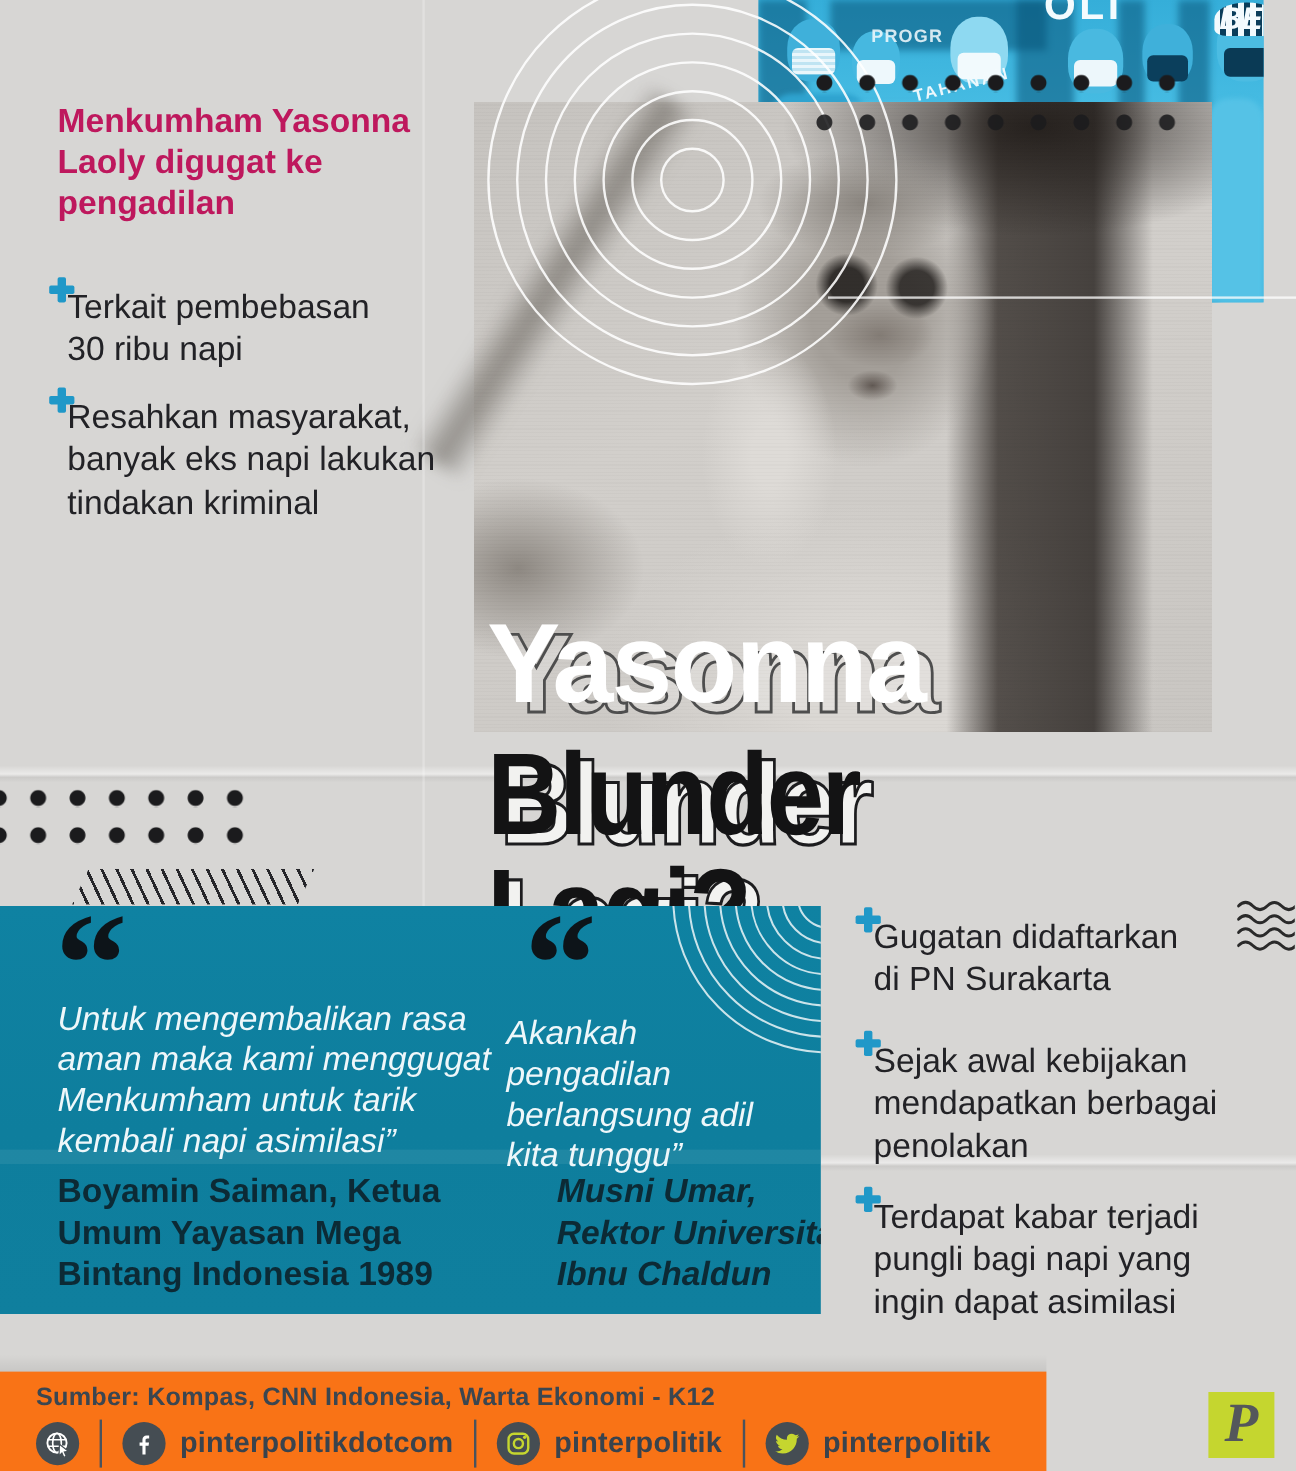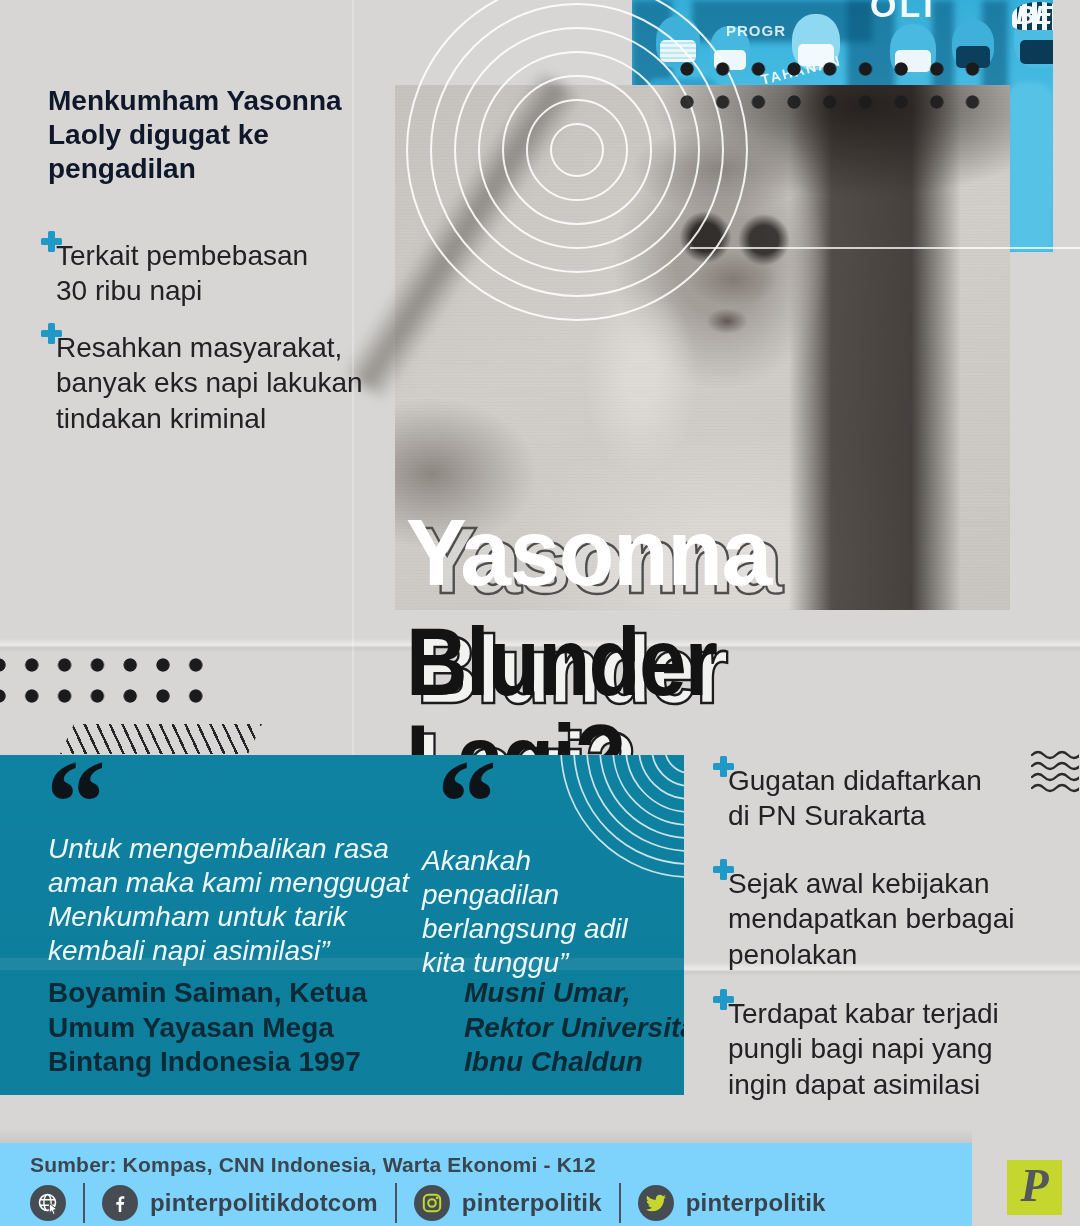--- a/index.html
+++ b/index.html
@@ -58,21 +58,21 @@
 
   .hatch{position:absolute;left:60px;top:724px;width:202px;height:30px;
      background:repeating-linear-gradient(115deg,#26262a 0 2.4px,rgba(0,0,0,0) 2.4px 11.4px);
      clip-path:polygon(14px 100%,100% 100%,calc(100% - 14px) 0,0 0);
      transform:scaleX(-1);}
   .waves{position:absolute;left:1031px;top:749px;}
 
   
   .pre{white-space:pre-line;}
   .headline{position:absolute;left:48px;top:84px;width:330px;font-size:28px;line-height:1.22;
-     font-weight:bold;color:#0f172a;}
+     font-weight:bold;color:#be185d;}
   .bullet{position:absolute;font-size:28px;line-height:1.26;color:#222226;}
   .bullet .plus{position:absolute;left:-15px;top:-7px;width:21px;height:21px;}
   .plus::before,.plus::after{content:"";position:absolute;background:#2098c8;border-radius:1.5px;}
   .plus::before{left:7px;top:0;width:7px;height:21px;}
   .plus::after{left:0;top:7px;width:21px;height:7px;}
   .b-l1{left:56px;top:238px;width:330px;}
   .b-l2{left:56px;top:330px;width:335px;}
   .b-l3{left:56px;top:458px;width:335px;}
   .b-r1{left:728px;top:763px;width:310px;}
   .b-r2{left:728px;top:866px;width:310px;}
@@ -93,21 +93,21 @@
   .qmark{position:absolute;top:-12px;font-size:120px;line-height:1;font-weight:bold;color:#0d1419;
      font-family:"Liberation Serif",serif;}
   .q1 .qmark{left:46px;} .q2 .qmark{left:437px;}
   .qtext{position:absolute;top:77px;font-size:28px;font-style:italic;line-height:1.21;color:#eef7fa;}
   .q1 .qtext{left:48px;width:380px;} .q2 .qtext{left:422px;width:250px;margin-top:12px;}
   .qattr{position:absolute;top:221px;font-size:28px;font-weight:bold;line-height:1.24;color:#0c2a35;}
   .q1 .qattr{left:48px;width:360px;} .q2 .qattr{left:464px;width:260px;font-style:italic;}
   .rings-small{position:absolute;left:540px;top:-157px;pointer-events:none;}
 
   
-  .footer{position:absolute;left:0;top:1143px;width:972px;height:83px;background:#7dd3fc;}
+  .footer{position:absolute;left:0;top:1143px;width:872px;height:83px;background:#f97316;}
   .footer-shadow{position:absolute;left:0;top:-14px;width:100%;height:14px;
      background:linear-gradient(180deg,rgba(0,0,0,0),rgba(0,0,0,.07));}
   .source{position:absolute;left:30px;top:10px;font-size:21px;font-weight:bold;
      letter-spacing:.2px;color:#3b4650;}
   .social{position:absolute;left:30px;top:40px;display:flex;align-items:center;gap:17px;}
   .s-item{display:flex;align-items:center;gap:12px;}
   .icircle{width:36px;height:36px;border-radius:50%;background:#454d53;display:flex;
      align-items:center;justify-content:center;flex:0 0 auto;}
   .slabel{font-size:24px;font-weight:bold;color:#39434d;letter-spacing:.2px;}
   .sdiv{width:2px;height:40px;background:#49535d;}
@@ -243,21 +243,21 @@
     <div class="qb-band"></div>
 
     <div class="q1">
       <div class="qmark">“</div>
       <div class="qtext pre">Untuk mengembalikan rasa
 aman maka kami menggugat
 Menkumham untuk tarik
 kembali napi asimilasi”</div>
       <div class="qattr pre">Boyamin Saiman, Ketua
 Umum Yayasan Mega
-Bintang Indonesia 1997</div>
+Bintang Indonesia 1989</div>
     </div>
     <div class="q2">
       <div class="qmark">“</div>
       <div class="qtext pre">Akankah
 pengadilan
 berlangsung adil
 kita tunggu”</div>
       <div class="qattr pre">Musni Umar,
 Rektor Universitas
 Ibnu Chaldun</div>

